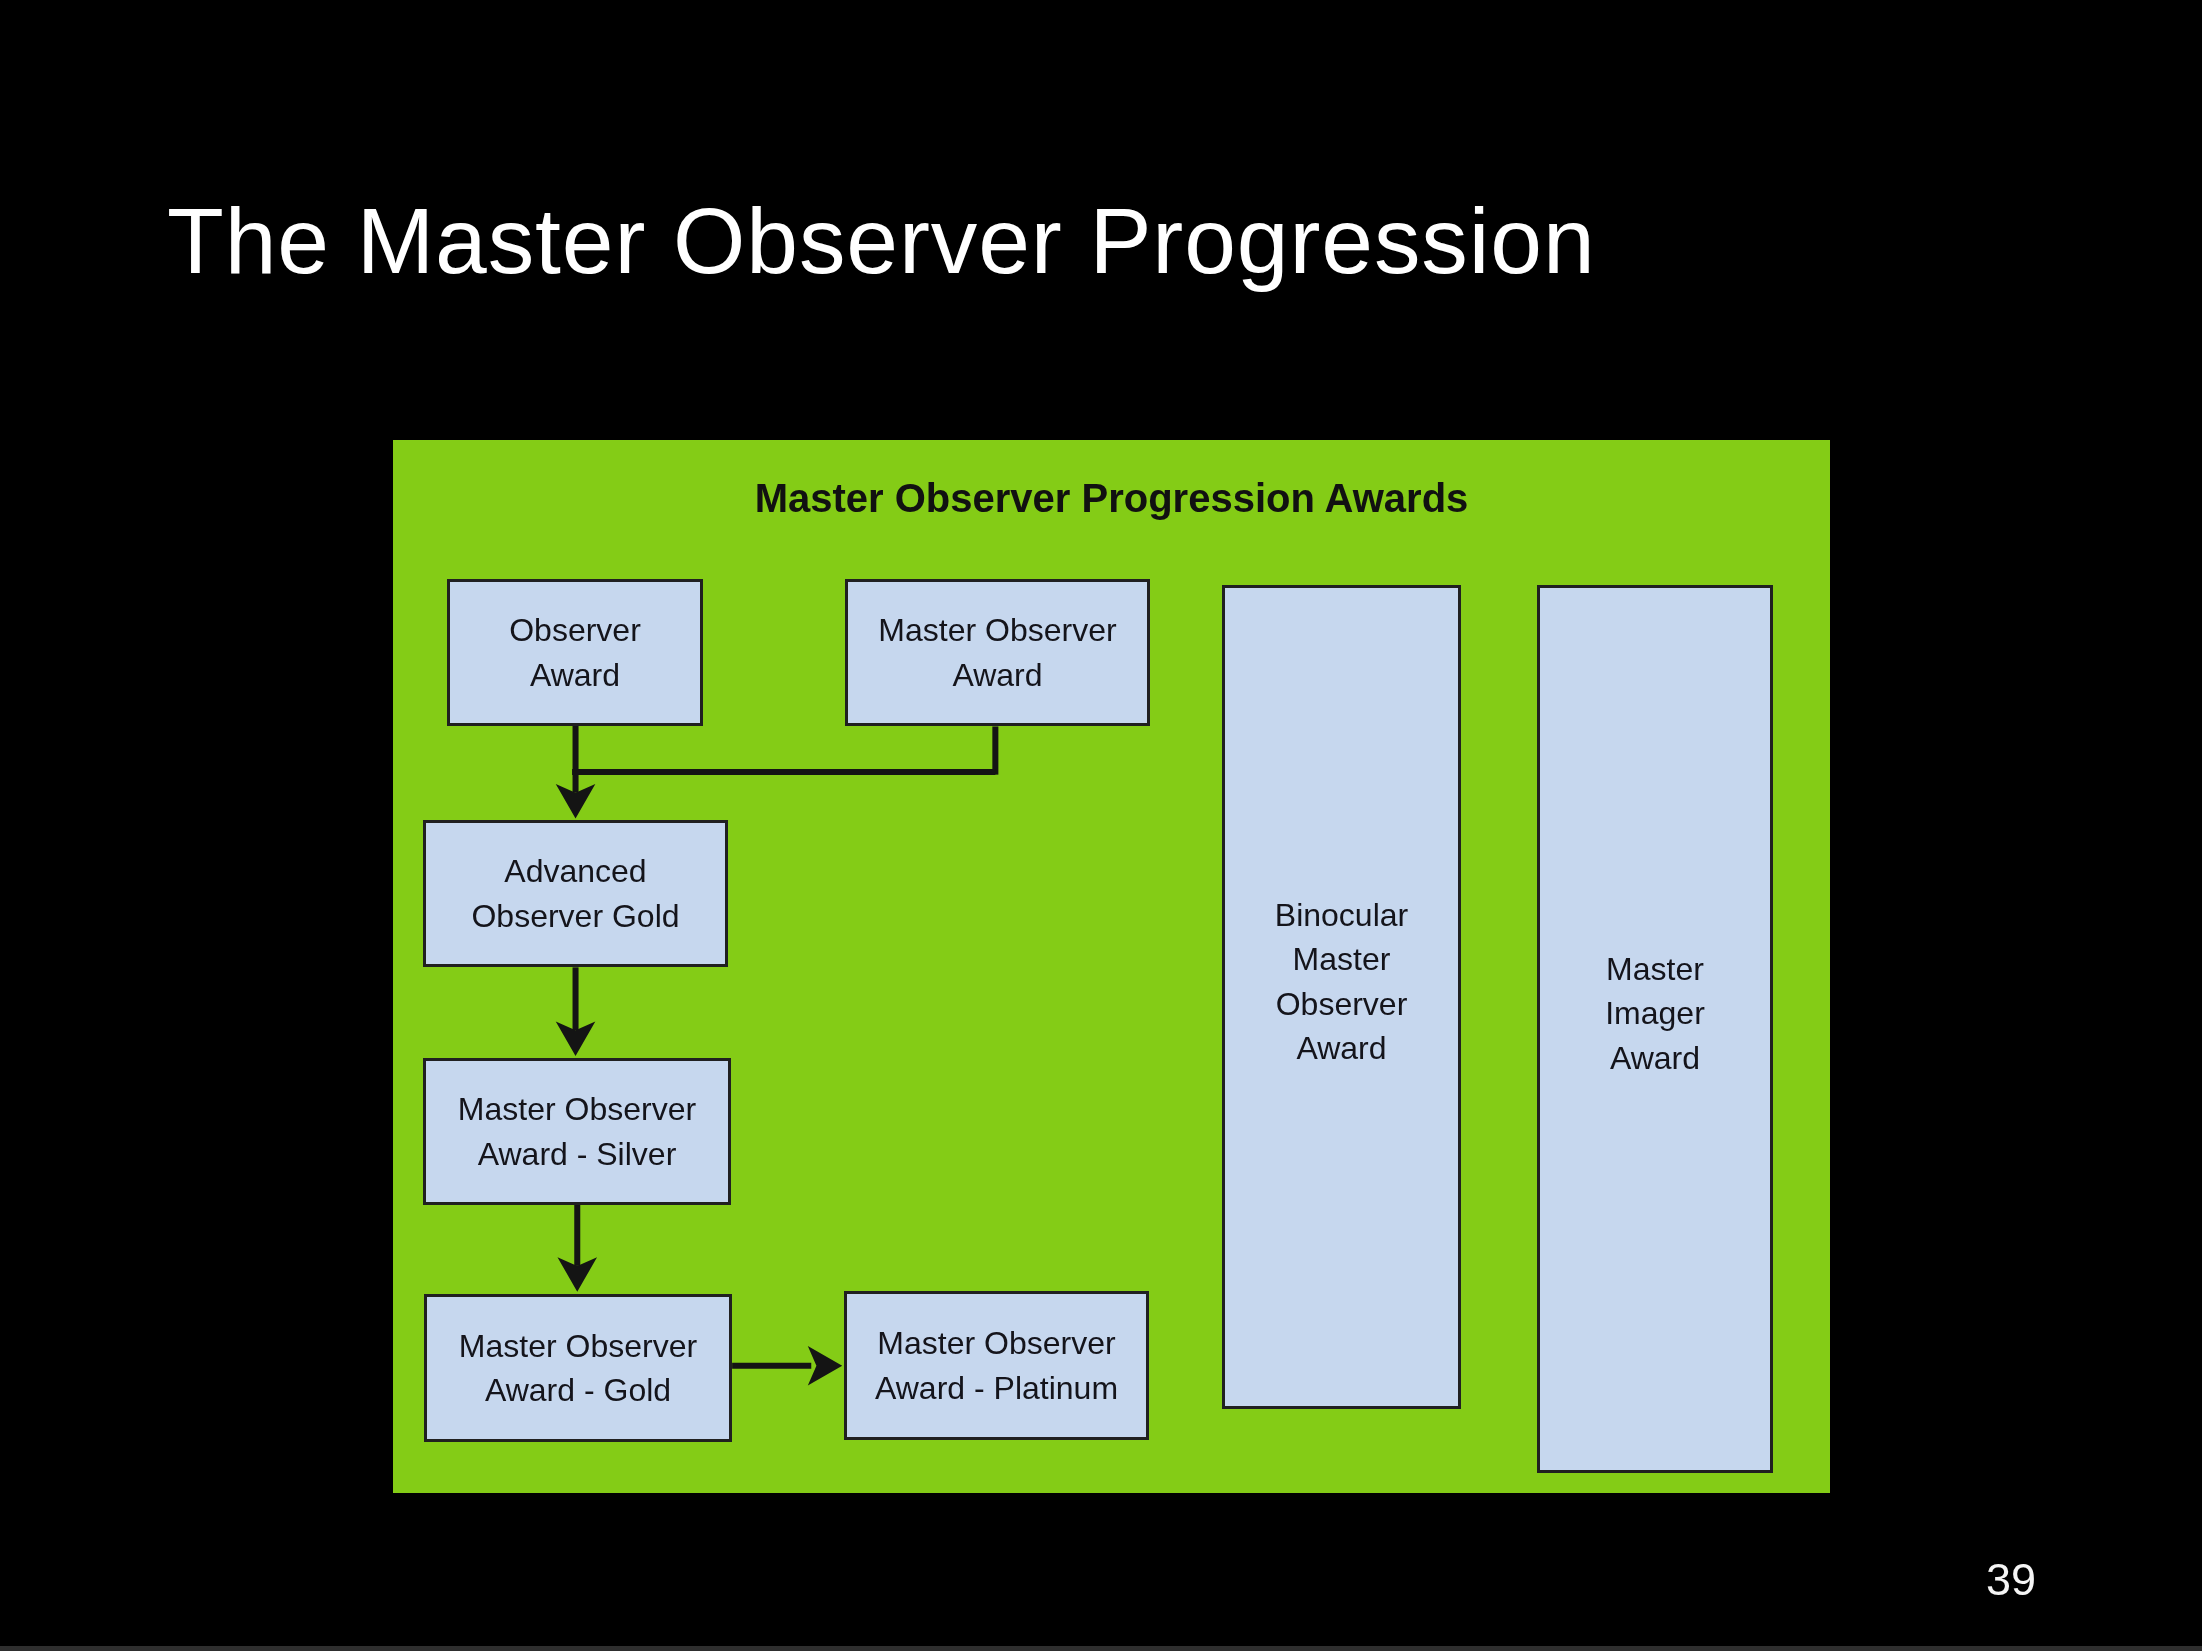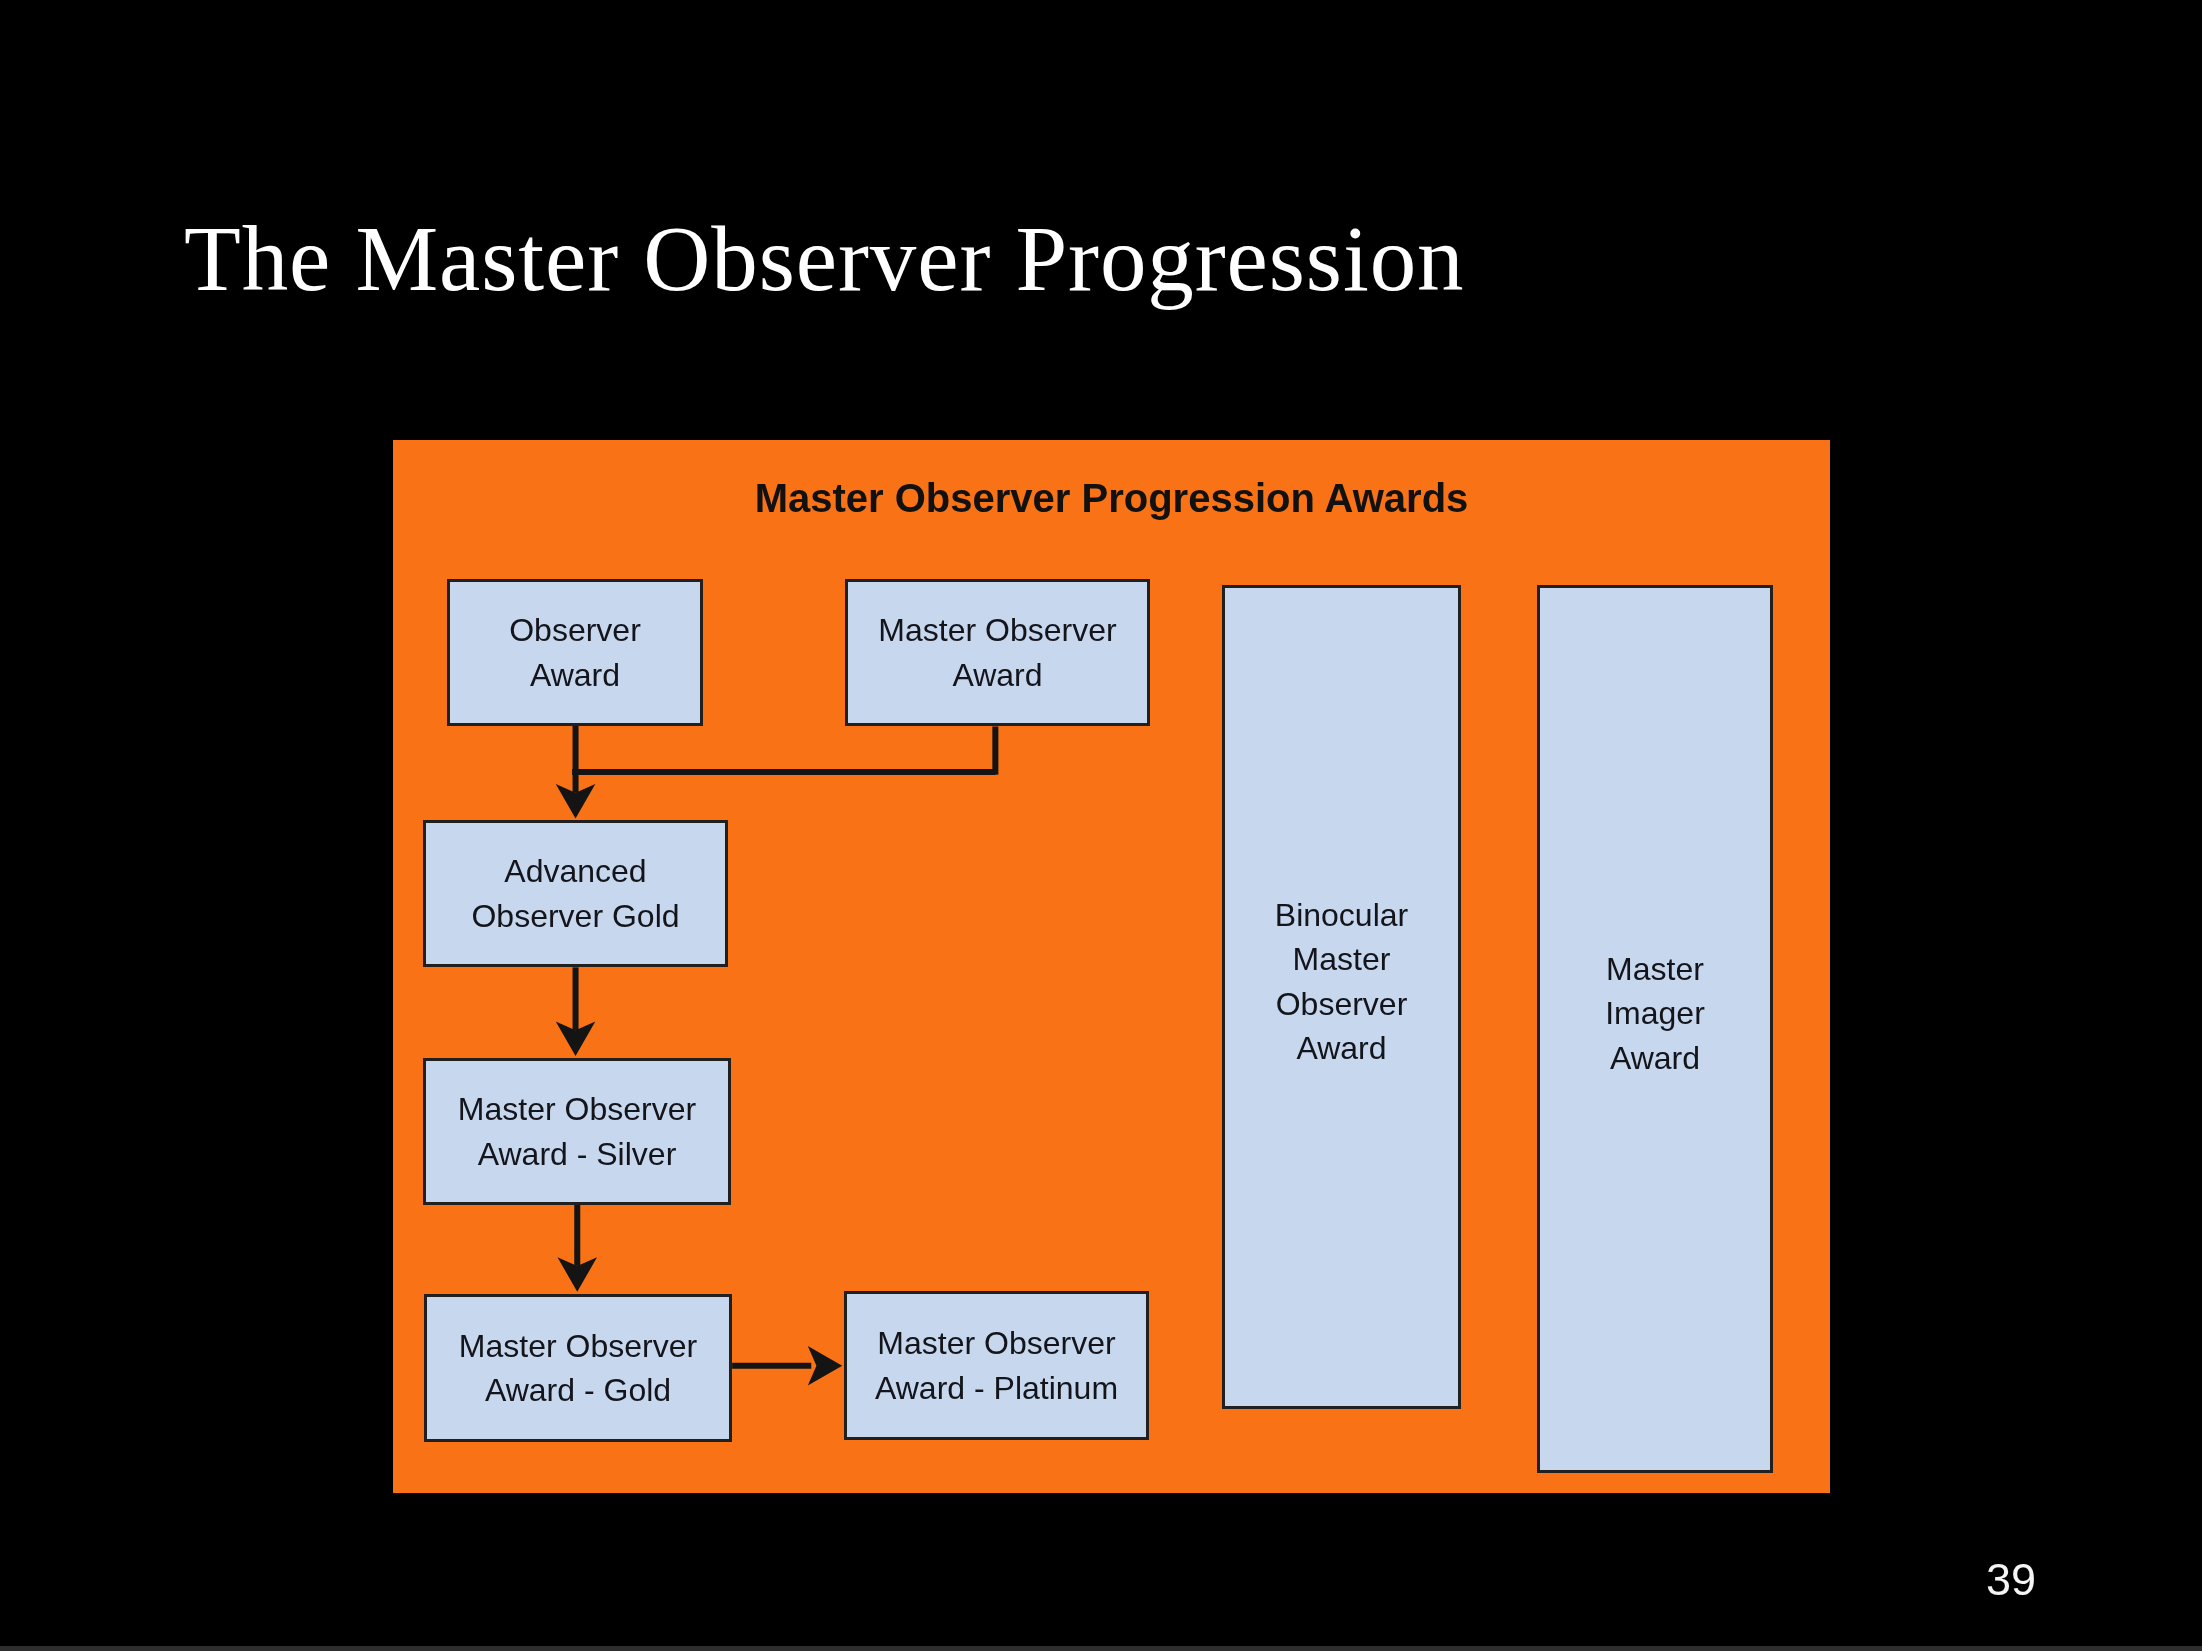--- a/index.html
+++ b/index.html
@@ -12,35 +12,34 @@
     width: 2203px;
     height: 1652px;
     background: #000000;
     overflow: hidden;
     font-family: "Liberation Sans", "DejaVu Sans", sans-serif;
   }
   .slide-title {
     position: absolute;
     left: 167px;
     top: 188px;
-    margin: 17px;
+    margin: 0;
     color: #ffffff;
     font-size: 93px;
     font-weight: 300;
     letter-spacing: 0.9px;
     white-space: nowrap;
-    font-family: Liberation Serif, serif;
   }
   .panel {
     position: absolute;
     left: 393px;
     top: 440px;
     width: 1437px;
     height: 1053px;
-    background: #f97316;
+    background: #84cc16;
   }
   .panel-title {
     position: absolute;
     left: 0;
     right: 0;
     top: 36px;
     text-align: center;
     color: #111111;
     font-size: 40px;
     font-weight: bold;

